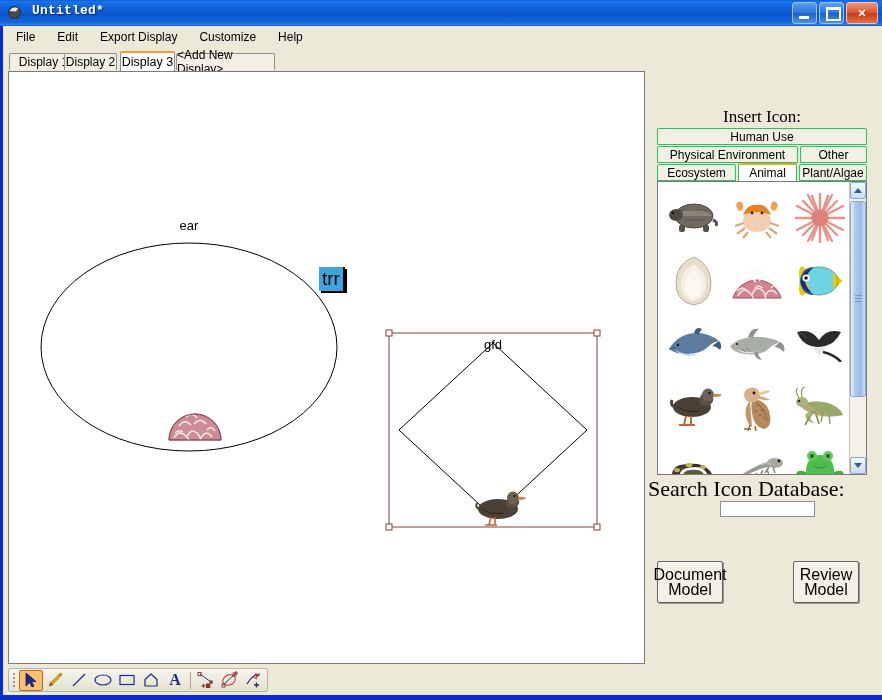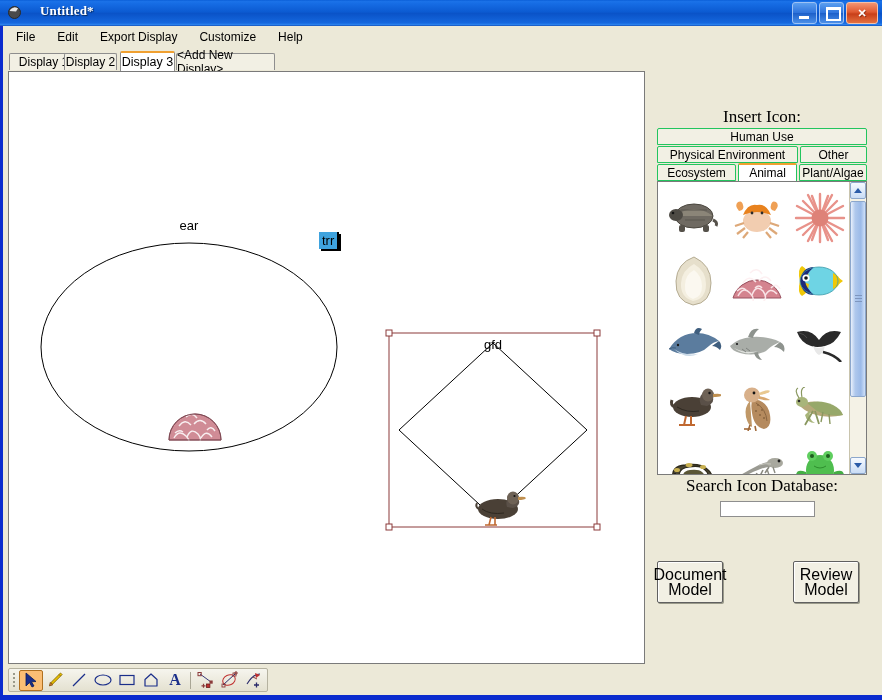--- a/index.html
+++ b/index.html
@@ -17,24 +17,24 @@
   
   #titlebar{
     position:absolute;left:0;top:0;width:882px;height:26px;
     background:linear-gradient(to bottom,#0B5FD8 0%,#1B72E8 6%,#166CE4 14%,#0C5BD2 45%,#0A53C8 52%,#1567DE 88%,#2E86F0 96%,#0A3FA8 100%);
     overflow:hidden;
   }
   #titlebar .tl-icon{
     position:absolute;left:7px;top:5px;width:16px;height:16px;
   }
   #titlebar .tl-text{
-    position:absolute;left:40px;top:3px;
+    position:absolute;left:32px;top:3px;
     color:#ffffff;font-size:13px;font-weight:bold;
     text-shadow:1px 1px 1px rgba(0,0,0,.55);
-    font-family:Liberation Serif, serif;
+    font-family:Liberation Mono, monospace;
     letter-spacing:.2px;
   }
   .winbtns{position:absolute;right:4px;top:2px;height:22px;display:flex;gap:2px;}
   .winbtn{
     width:23px;height:20px;border:1px solid #9DC2F5;border-radius:3px;
     background:linear-gradient(to bottom,#5C9FF0,#2D72DC 50%,#1C5FC9 51%,#4B8FE8);
     position:relative;cursor:pointer;
   }
   .winbtn.close{
     background:linear-gradient(to bottom,#F29472,#E05A32 45%,#C83F19 55%,#E4703F);
@@ -79,22 +79,22 @@
     top:0;height:20px;background:#FFFFFF;border-top:2px solid #F0A030;
     font-size:12.5px;z-index:3;border-bottom:none;
   }
   
   #canvaswrap{
     position:absolute;left:5px;top:45px;width:637px;height:593px;
     background:#FFFFFF;border:1px solid #7A7A7A;box-sizing:border-box;
   }
   #canvas{position:absolute;left:0;top:0;width:100%;height:100%;}
   .lbl{
-    position:absolute;font-size:13px;color:#000;
-    font-family:"Liberation Sans", sans-serif;white-space:nowrap;
+    position:absolute;font-size:19px;color:#000;
+    font-family:"Liberation Sans", sans-serif;white-space:nowrap;margin-top:35px;
   }
   .lbl.sel{
     background:#3FA3DE;color:#000;padding:1px 3px;
     border-right:2px solid #000;
     box-shadow:2px 2px 0 #000;
   }
   
   #rightpanel{
     position:absolute;left:645px;top:45px;width:228px;height:593px;
     background:#ECE9D8;
@@ -145,22 +145,22 @@
   .sbtn.up .arr{border-bottom:5px solid #2A5BA8;}
   .sbtn.down .arr{border-top:5px solid #2A5BA8;}
   #sthumb{
     position:absolute;left:0;top:19px;width:16px;height:196px;
     background:linear-gradient(to right,#E8F0FC,#AFC8EC 30%,#9BBAE8 70%,#CFE0F8);
     border:1px solid #8CA7CC;box-sizing:border-box;border-radius:2px;cursor:pointer;
   }
   #sthumb .grip{position:absolute;left:4px;top:50%;margin-top:-4px;width:7px;height:8px;
     background:repeating-linear-gradient(to bottom,#7E96BE 0 1px,transparent 1px 3px);}
   #search-title{
-    position:absolute;left:0;top:408px;width:228px;text-align:center;
-    font-size:17px;color:#000;font-family:"Liberation Serif", serif;
+    position:absolute;left:0;top:408px;width:228px;
+    font-size:22px;color:#000;font-family:"Liberation Serif", serif;
   }
   #search-input{
     position:absolute;left:72px;top:432px;width:95px;height:16px;
     border:1px solid #8E8E8E;background:#fff;box-sizing:border-box;
     font-size:11px;padding:0 2px;font-family:"Liberation Sans", sans-serif;
   }
   .bigbtn{
     position:absolute;width:66px;height:42px;
     border:1px solid #606060;background:#F2F0E4;
     box-shadow:inset 1px 1px 0 #ffffff, 1px 1px 0 #9A9A8A;

